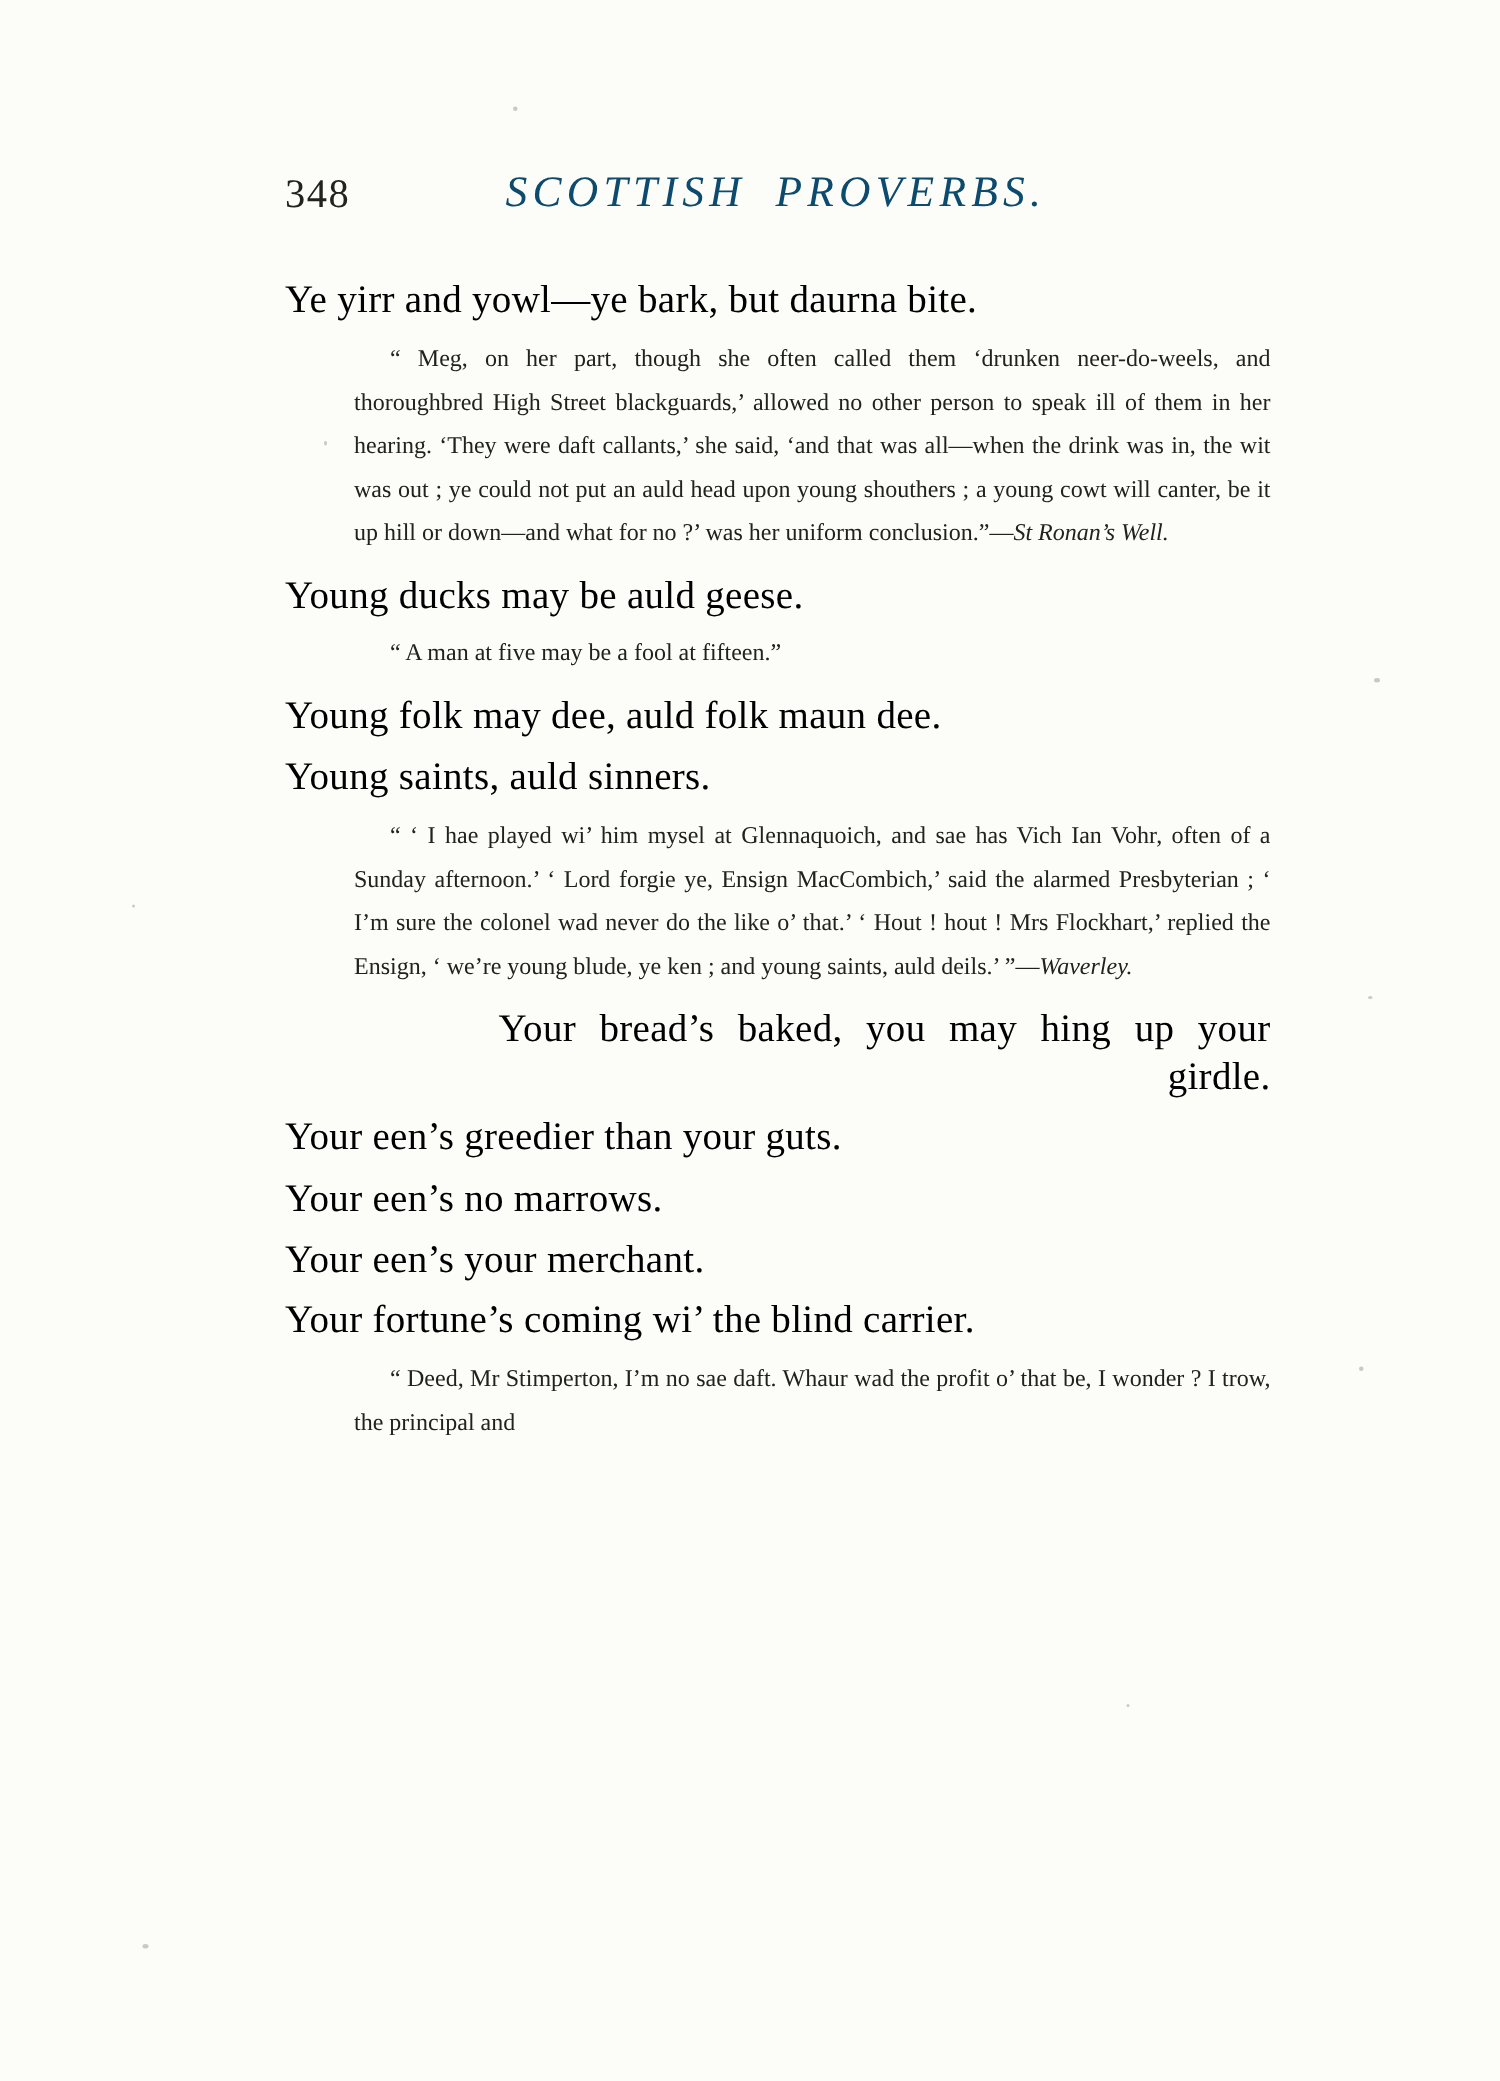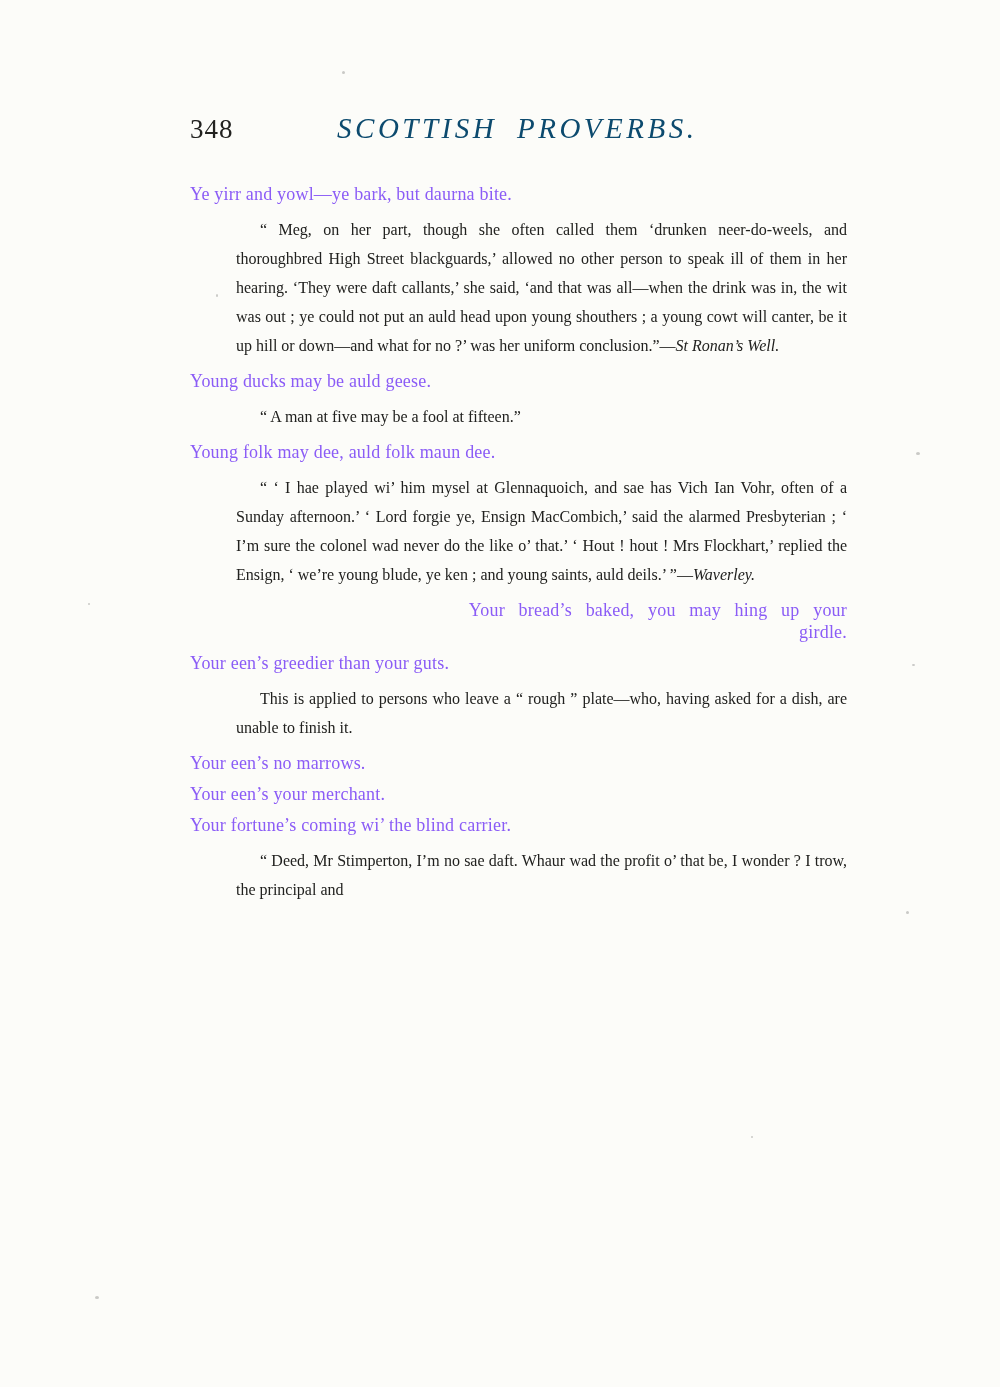--- a/index.html
+++ b/index.html
@@ -38,25 +38,25 @@
     word-spacing: 9px;
     color: #0c4a6e;
     white-space: nowrap;
   }
   .content {
     margin-left: 190px;
     width: 657px;
     padding-top: 30px;
   }
   .proverb {
-    font-size: 18px;
+    font-size: 26px;
     line-height: 1.22;
     margin: 9px 0;
     letter-spacing: 0.2px;
-    color: #8b5cf6;
+    color: #000000;
   }
   .proverb.hang {
     padding-left: 36px;
     text-indent: -36px;
     text-align: right;
   }
   .proverb.hang .stretch {
     word-spacing: 9px;
   }
   .quote {
@@ -94,28 +94,28 @@
 
 
     <p class="quote"><span>“ Meg, on her part, though she often called them ‘drunken neer-do-weels, and thoroughbred High Street blackguards,’ allowed no other person to speak ill of them in her hearing. ‘They were daft callants,’ she said, ‘and that was all—when the drink was in, the wit was out ; ye could not put an auld head upon young shouthers ; a young cowt will canter, be it up hill or down—and what for no ?’ was her uniform conclusion.”—</span><em class="cite">St Ronan’s Well.</em></p>
 
     <p class="proverb">Young ducks may be auld geese.</p>
 
     <p class="quote">“ A man at five may be a fool at fifteen.”</p>
 
     <p class="proverb">Young folk may dee, auld folk maun dee.</p>
 
+    <p class="proverb">Young saints, auld sinners.</p>
 
     <p class="quote"><span>“ ‘ I hae played wi’ him mysel at Glennaquoich, and sae has Vich Ian Vohr, often of a Sunday afternoon.’  ‘ Lord forgie ye, Ensign MacCombich,’ said the alarmed Presbyterian ; ‘ I’m sure the colonel wad never do the like o’ that.’ ‘ Hout ! hout ! Mrs Flockhart,’ replied the Ensign, ‘ we’re young blude, ye ken ; and young saints, auld deils.’ ”—</span><em class="cite">Waverley.</em></p>
 
     <p class="proverb hang"><span class="stretch">Your bread’s baked, you may hing up your</span><br><span>girdle.</span></p>
 
     <p class="proverb">Your een’s greedier than your guts.</p>
 
-    <p class="quote">This is applied to persons who leave a “ rough ” plate—who, having asked for a dish, are unable to finish it.</p>
 
     <p class="proverb">Your een’s no marrows.</p>
 
     <p class="proverb">Your een’s your merchant.</p>
 
     <p class="proverb">Your fortune’s coming wi’ the blind carrier.</p>
 
     <p class="quote">“ Deed, Mr Stimperton, I’m no sae daft.  Whaur wad the profit o’ that be, I wonder ?  I trow, the principal and</p>
 
   </div>

